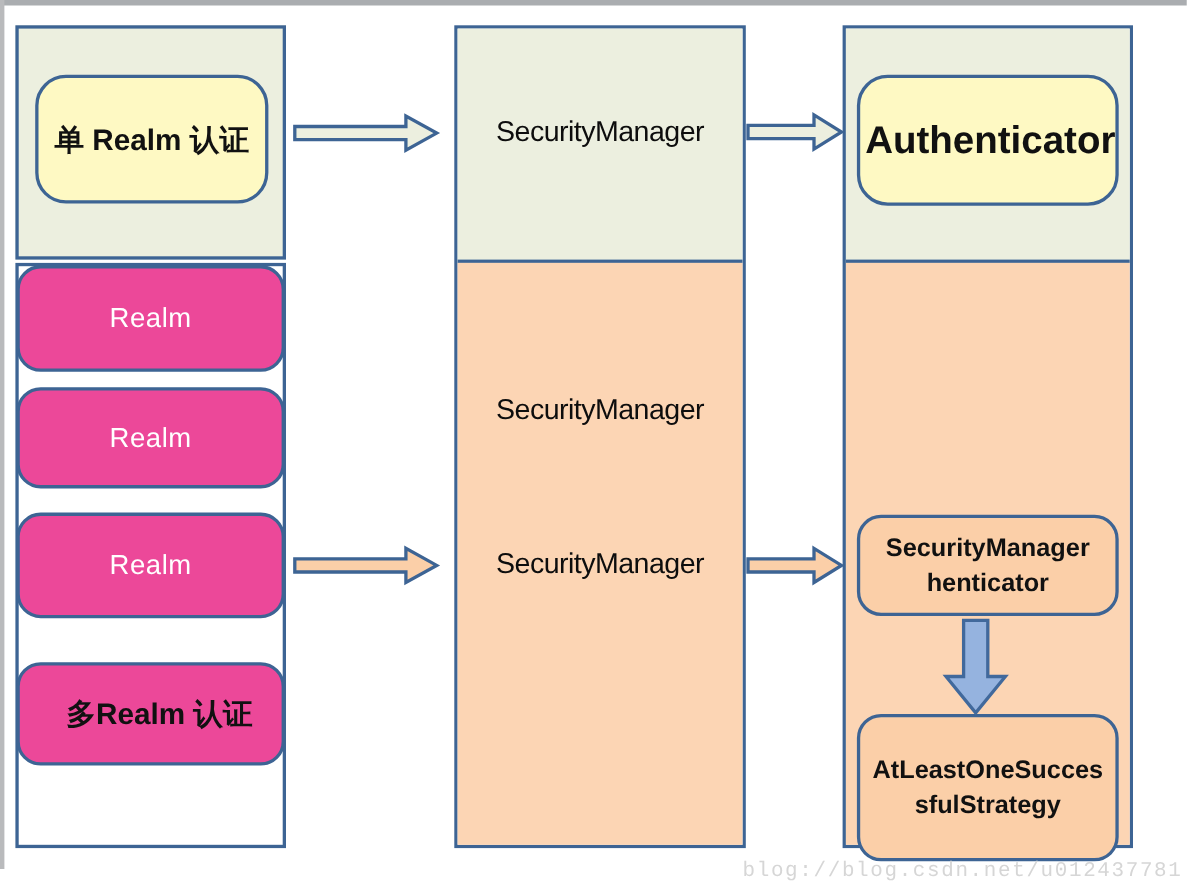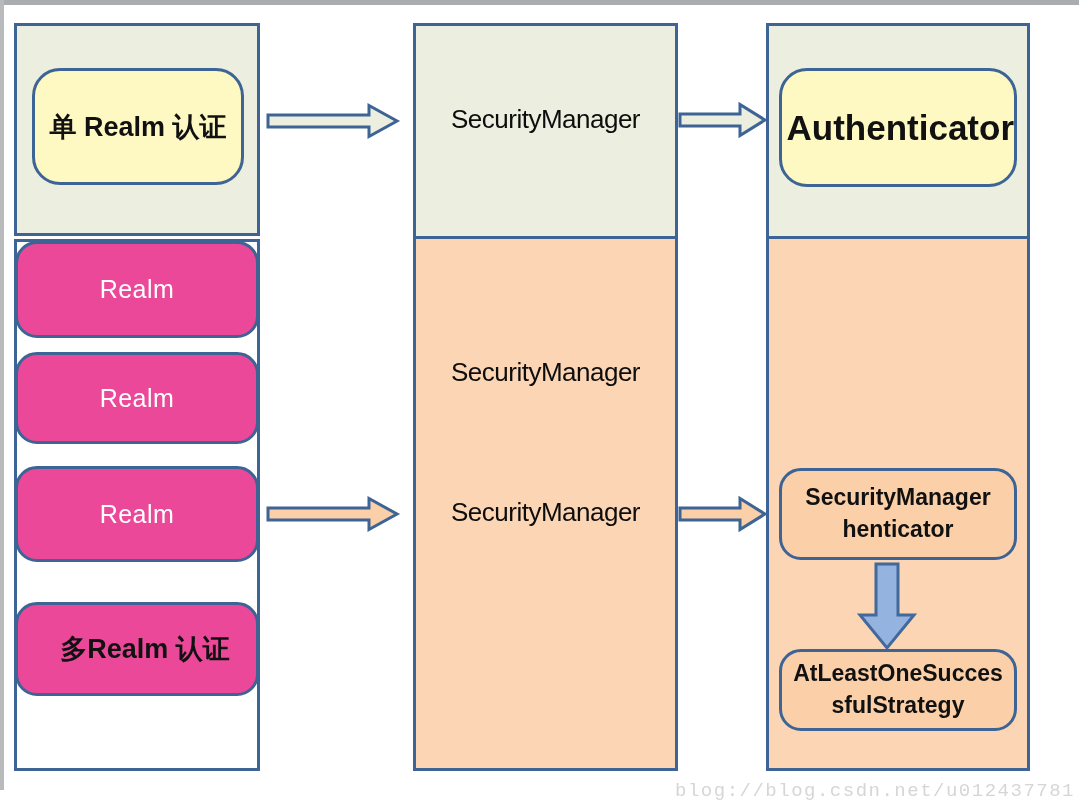--- a/index.html
+++ b/index.html
@@ -89,21 +89,21 @@
     <div class="col-header"></div>
     <div class="col-body"></div>
   </div>
   <div class="node greenfill r28 auth-label" style="left:779px;top:68px;width:238px;height:119px;">
     <span>Authenticator</span>
   </div>
   <div class="node orange r22 two-line" style="left:779px;top:468px;width:238px;height:92px;background:#FBCFA8;">
     <span>SecurityManager
 henticator</span>
   </div>
-  <div class="node orange r22 two-line" style="left:779px;top:649px;width:238px;height:82px;background:#FBCFA8;">
+  <div class="node orange r22 two-line" style="left:779px;top:649px;width:238px;height:134px;background:#FBCFA8;">
     <span>AtLeastOneSucces
 sfulStrategy</span>
   </div>
 
   <svg class="arrow-svg" style="left:266px;top:101px;" width="134" height="40" viewBox="0 0 134 40">
     <path d="M2,14 L103,14 L103,4.5 L131,20 L103,35.5 L103,26 L2,26 Z" fill="#ECEFDF"></path>
   </svg>
   <svg class="arrow-svg" style="left:679px;top:100px;" width="88" height="40" viewBox="0 0 88 40">
     <path d="M1,14 L61,14 L61,4.5 L86,20 L61,35.5 L61,26 L1,26 Z" fill="#ECEFDF"></path>
   </svg>

